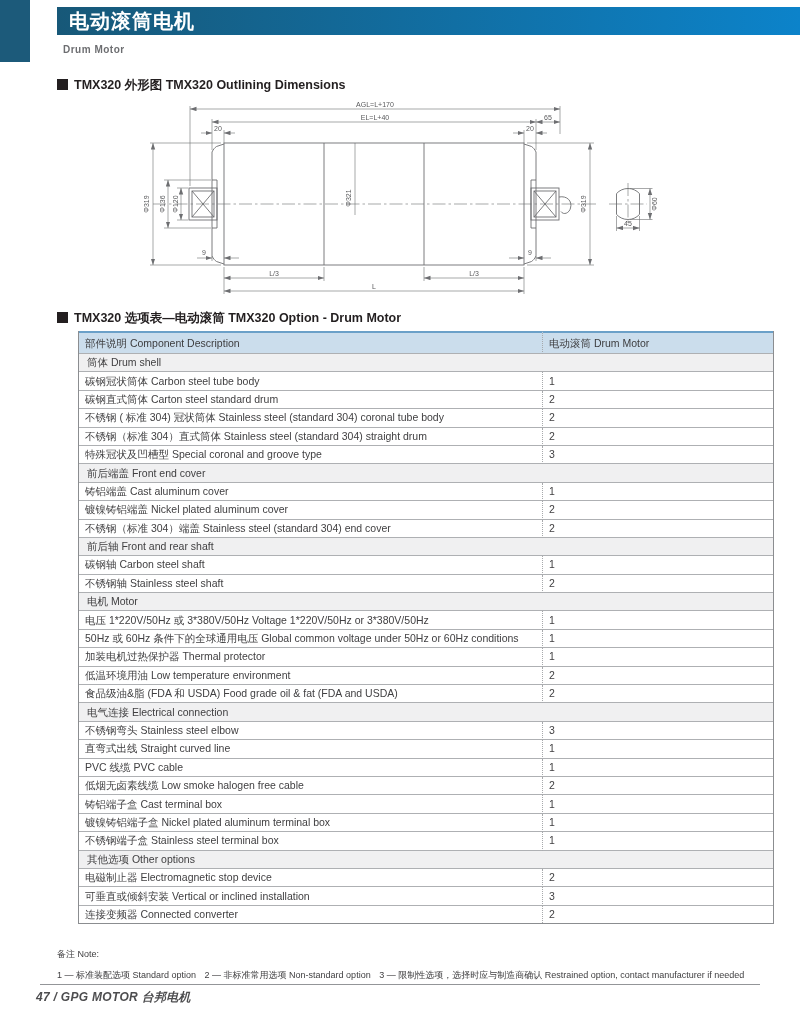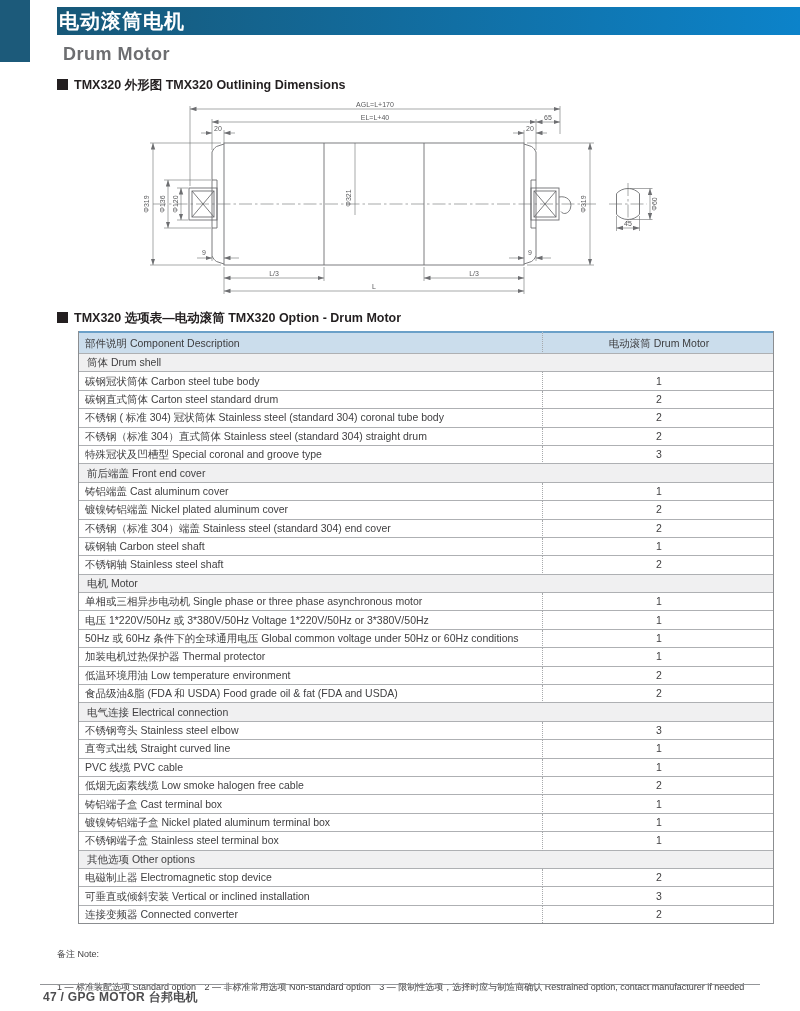--- a/index.html
+++ b/index.html
@@ -2,50 +2,50 @@
 <html style="--titlebar_left: #175878; --titlebar_right: #0c83ca; --corner_block: #1c5a7a; --subtitle: #6d6e71; --header_bg: #cbddec; --header_top: #6ba0c8; --section_row_bg: #f0f0f1;"><head>
 <meta charset="utf-8">
 <style>
   html,body{margin:0;padding:0;background:#fff;}
   body{font-family:"Liberation Sans","DejaVu Sans",sans-serif;}
   .page{position:relative;width:800px;height:1011px;background:#fff;overflow:hidden;}
 
   .corner-block{position:absolute;left:0;top:0;width:30px;height:62px;background:var(--corner_block,#1c5a7a);}
   .title-bar{position:absolute;left:57px;right:0;top:7px;height:28px;
     background:linear-gradient(90deg,var(--titlebar_left,#175878),var(--titlebar_right,#0c83ca));
-    color:#fff;font-size:20px;font-weight:bold;line-height:28px;padding-left:2px;box-sizing:border-box;letter-spacing:1px;}
-  .subtitle{position:absolute;left:63px;top:44px;font-size:18px;font-weight:bold;color:var(--subtitle,#6d6e71);letter-spacing:.5px;text-align:center;}
+    color:#fff;font-size:20px;font-weight:bold;line-height:28px;padding-left:12px;box-sizing:border-box;letter-spacing:1px;}
+  .subtitle{position:absolute;left:63px;top:44px;font-size:10px;font-weight:bold;color:var(--subtitle,#6d6e71);letter-spacing:.5px;text-align:center;}
 
   .section-heading{position:absolute;left:57px;font-size:12.5px;font-weight:bold;color:#231f20;white-space:nowrap;}
   .section-heading .sq{display:inline-block;width:11px;height:11px;background:#231f20;margin-right:6px;vertical-align:-1px;}
   .h-outline{top:77px;}
   .h-options{top:310px;text-align:right;}
 
   .drawing{position:absolute;left:133px;top:98px;width:540px;height:205px;}
   .drawing .ln{stroke:#6d6e71;fill:none;stroke-width:0.9;}
   .drawing .dim{stroke:#6d6e71;fill:none;stroke-width:0.6;}
   .drawing .cl{stroke:#6d6e71;fill:none;stroke-width:0.6;stroke-dasharray:13 3 2.5 3;}
   .drawing text{fill:#58595b;font-size:7px;font-family:"Liberation Sans","DejaVu Sans",sans-serif;}
 
   table.options-table{position:absolute;left:57px;top:331px;width:685px;border-collapse:separate;border-spacing:0;
     table-layout:fixed;font-size:10.5px;color:#414042;border:1px solid #8b8d90;border-top:none;margin-left:21px;}
   .options-table th,.options-table td{height:17.4px;line-height:13px;padding:0 4px 0 6px;font-weight:normal;
     text-align:left;overflow:hidden;white-space:nowrap;border-bottom:1px solid #aeb0b3;box-sizing:content-box;}
   .options-table thead th{background:var(--header_bg,#cbddec);border-top:2px solid var(--header_top,#6ba0c8);height:20px;color:#3c3c3e;}
   .options-table .col-desc{width:453px;}
-  .options-table .col-val{width:220px;text-align:center;border-left:1px dotted #a7a9ac;}
+  .options-table .col-val{width:220px;text-align:left;border-left:1px dotted #a7a9ac;}
   .options-table tr.section-row td{background:var(--section_row_bg,#f0f0f1);padding-left:8px;}
   .options-table tbody tr:last-child td{border-bottom:none;}
 
   .note{position:absolute;left:57px;top:948px;font-size:9px;color:#414042;}
-  .note .note-title{margin-bottom:20px;}
+  .note .note-title{margin-bottom:8px;}
   .note .note-item{margin-right:6px;}
 
   .footer-rule{position:absolute;left:40px;right:40px;top:984px;border-top:1px solid #939598;}
-  .footer-text{position:absolute;left:43px;top:989px;font-size:12px;font-weight:bold;color:#4d4d4f;letter-spacing:.3px;}
+  .footer-text{position:absolute;left:36px;top:989px;font-size:12px;font-weight:bold;color:#4d4d4f;letter-spacing:.3px;font-style:italic;}
 </style>
 </head>
 <body>
 
 <div class="page">
 
   <div class="corner-block"></div>
   <div class="title-bar">电动滚筒电机</div>
   <div class="subtitle">Drum Motor</div>
 
@@ -219,39 +219,38 @@
     <tr class="item-row">
       <td class="col-desc">镀镍铸铝端盖 Nickel plated aluminum cover</td>
       <td class="col-val">2</td>
     </tr>
 
     <tr class="item-row">
       <td class="col-desc">不锈钢（标准 304）端盖 Stainless steel (standard 304) end cover</td>
       <td class="col-val">2</td>
     </tr>
 
+    <tr class="section-row">
+      <td colspan="2">前后轴 Front and rear shaft</td>
+    </tr>
 
     <tr class="item-row">
       <td class="col-desc">碳钢轴 Carbon steel shaft</td>
       <td class="col-val">1</td>
     </tr>
 
     <tr class="item-row">
       <td class="col-desc">不锈钢轴 Stainless steel shaft</td>
       <td class="col-val">2</td>
     </tr>
 
     <tr class="section-row">
       <td colspan="2">电机 Motor</td>
     </tr>
 
-    <tr class="item-row">
-      <td class="col-desc">单相或三相异步电动机 Single phase or three phase asynchronous motor</td>
-      <td class="col-val">1</td>
-    </tr>
 
     <tr class="item-row">
       <td class="col-desc">电压 1*220V/50Hz 或 3*380V/50Hz  Voltage 1*220V/50Hz or 3*380V/50Hz</td>
       <td class="col-val">1</td>
     </tr>
 
     <tr class="item-row">
       <td class="col-desc">50Hz 或 60Hz 条件下的全球通用电压 Global common voltage under 50Hz or 60Hz conditions</td>
       <td class="col-val">1</td>
     </tr>

